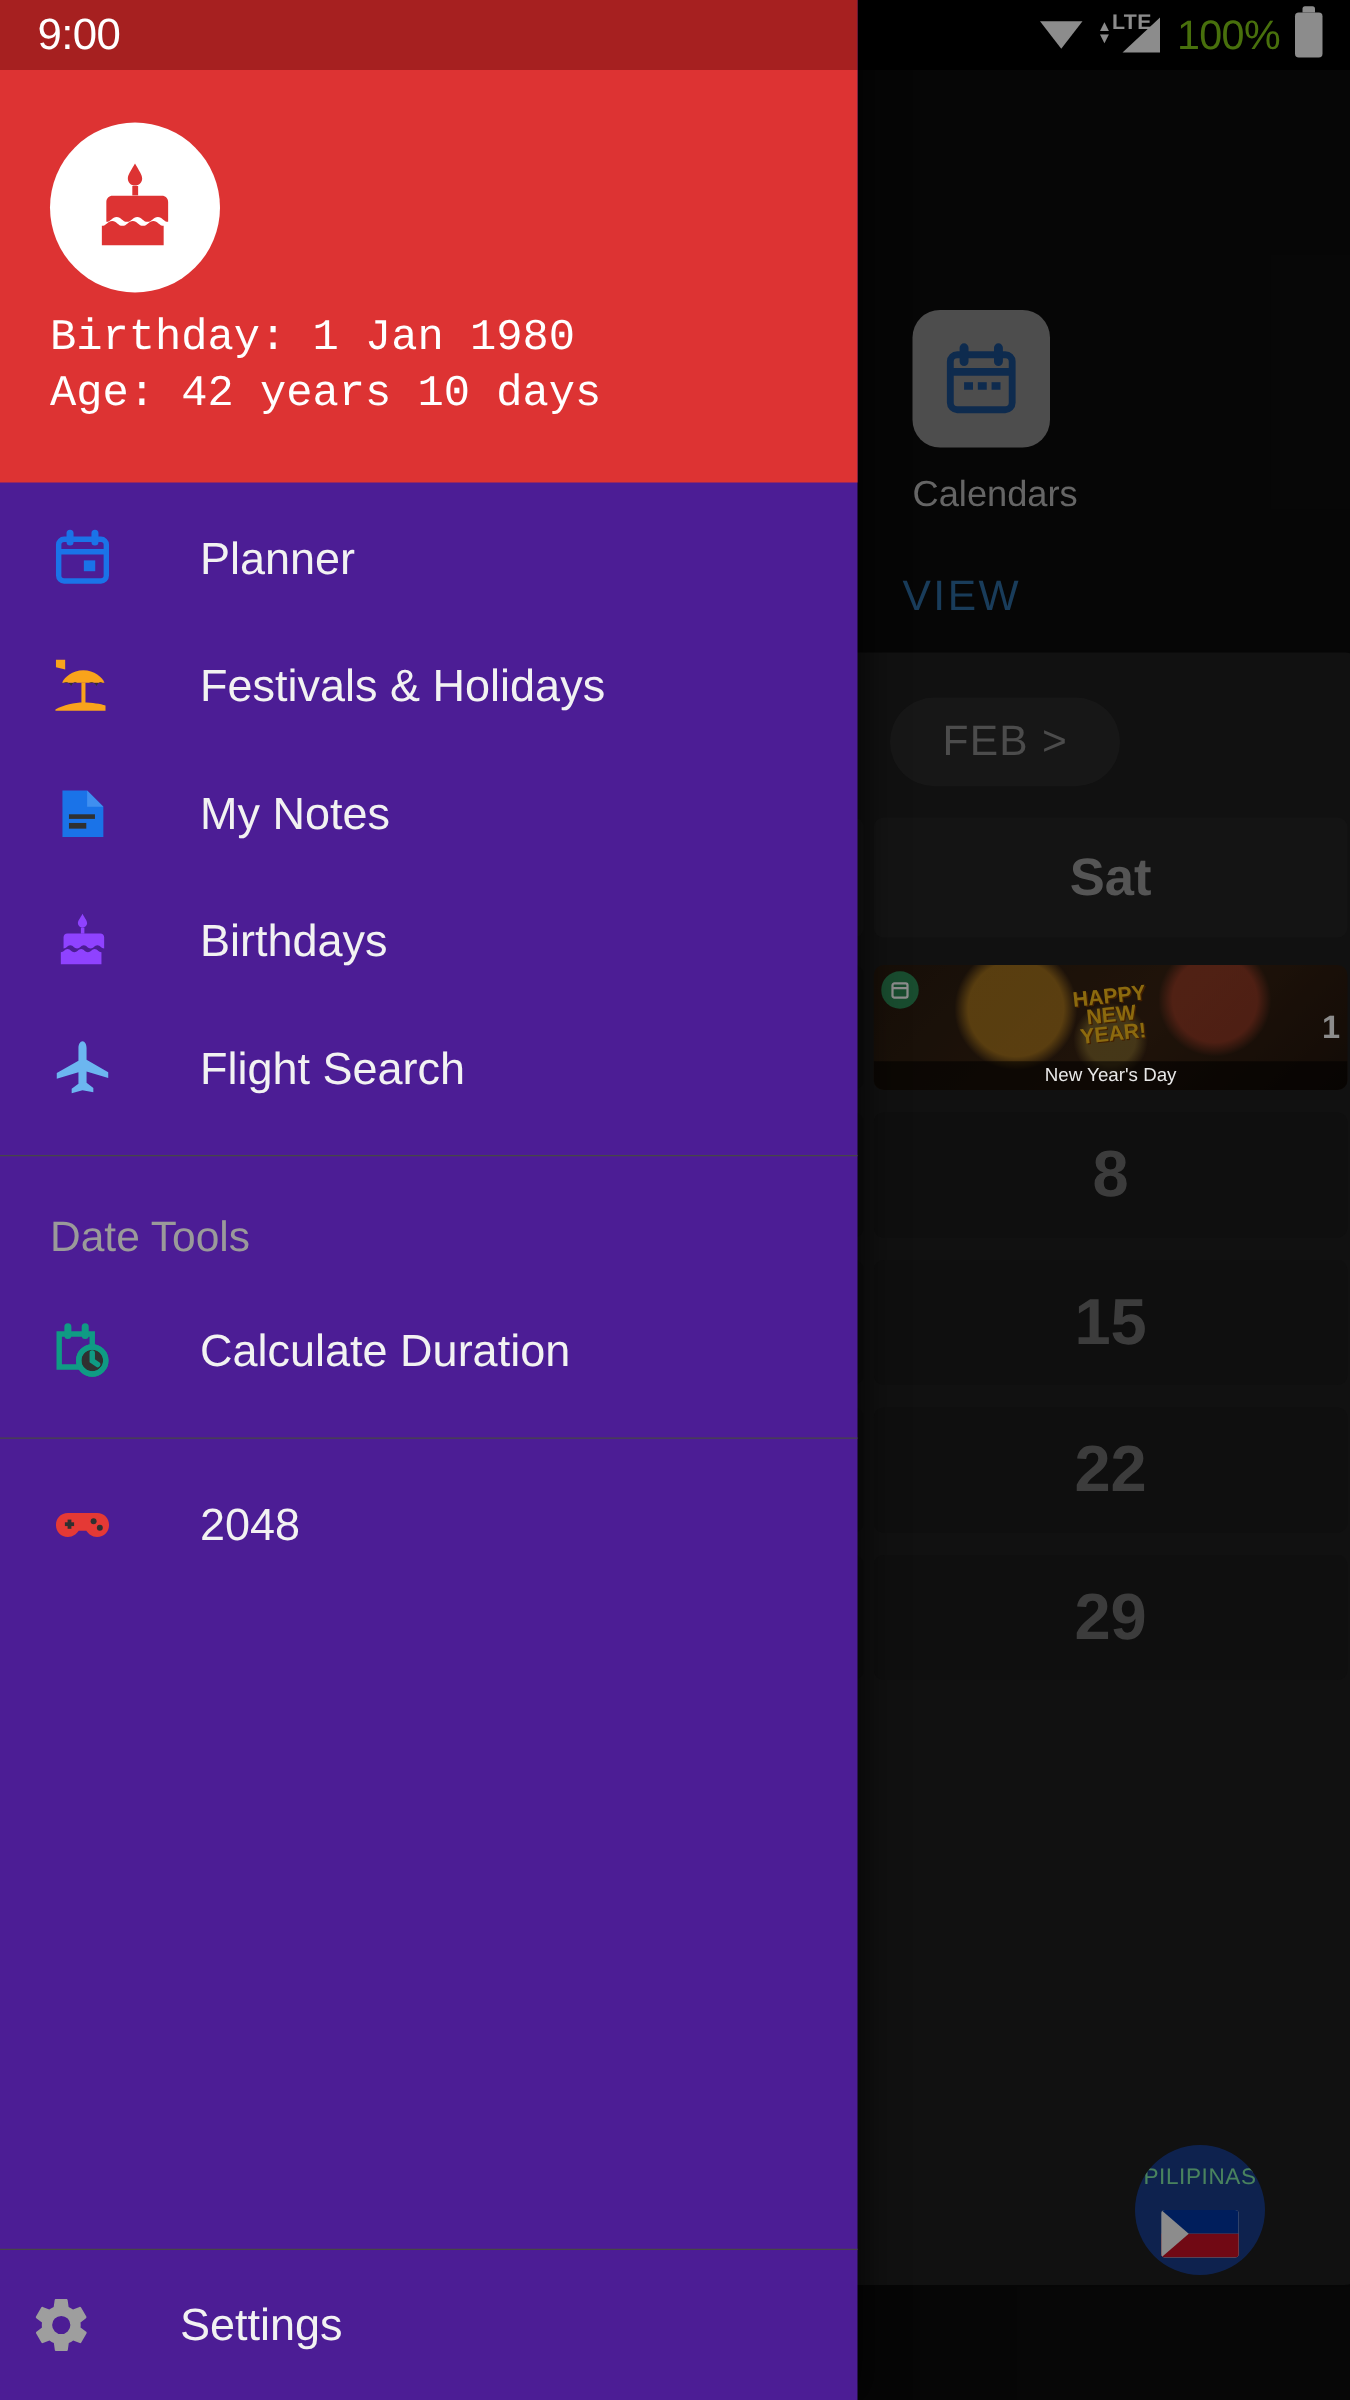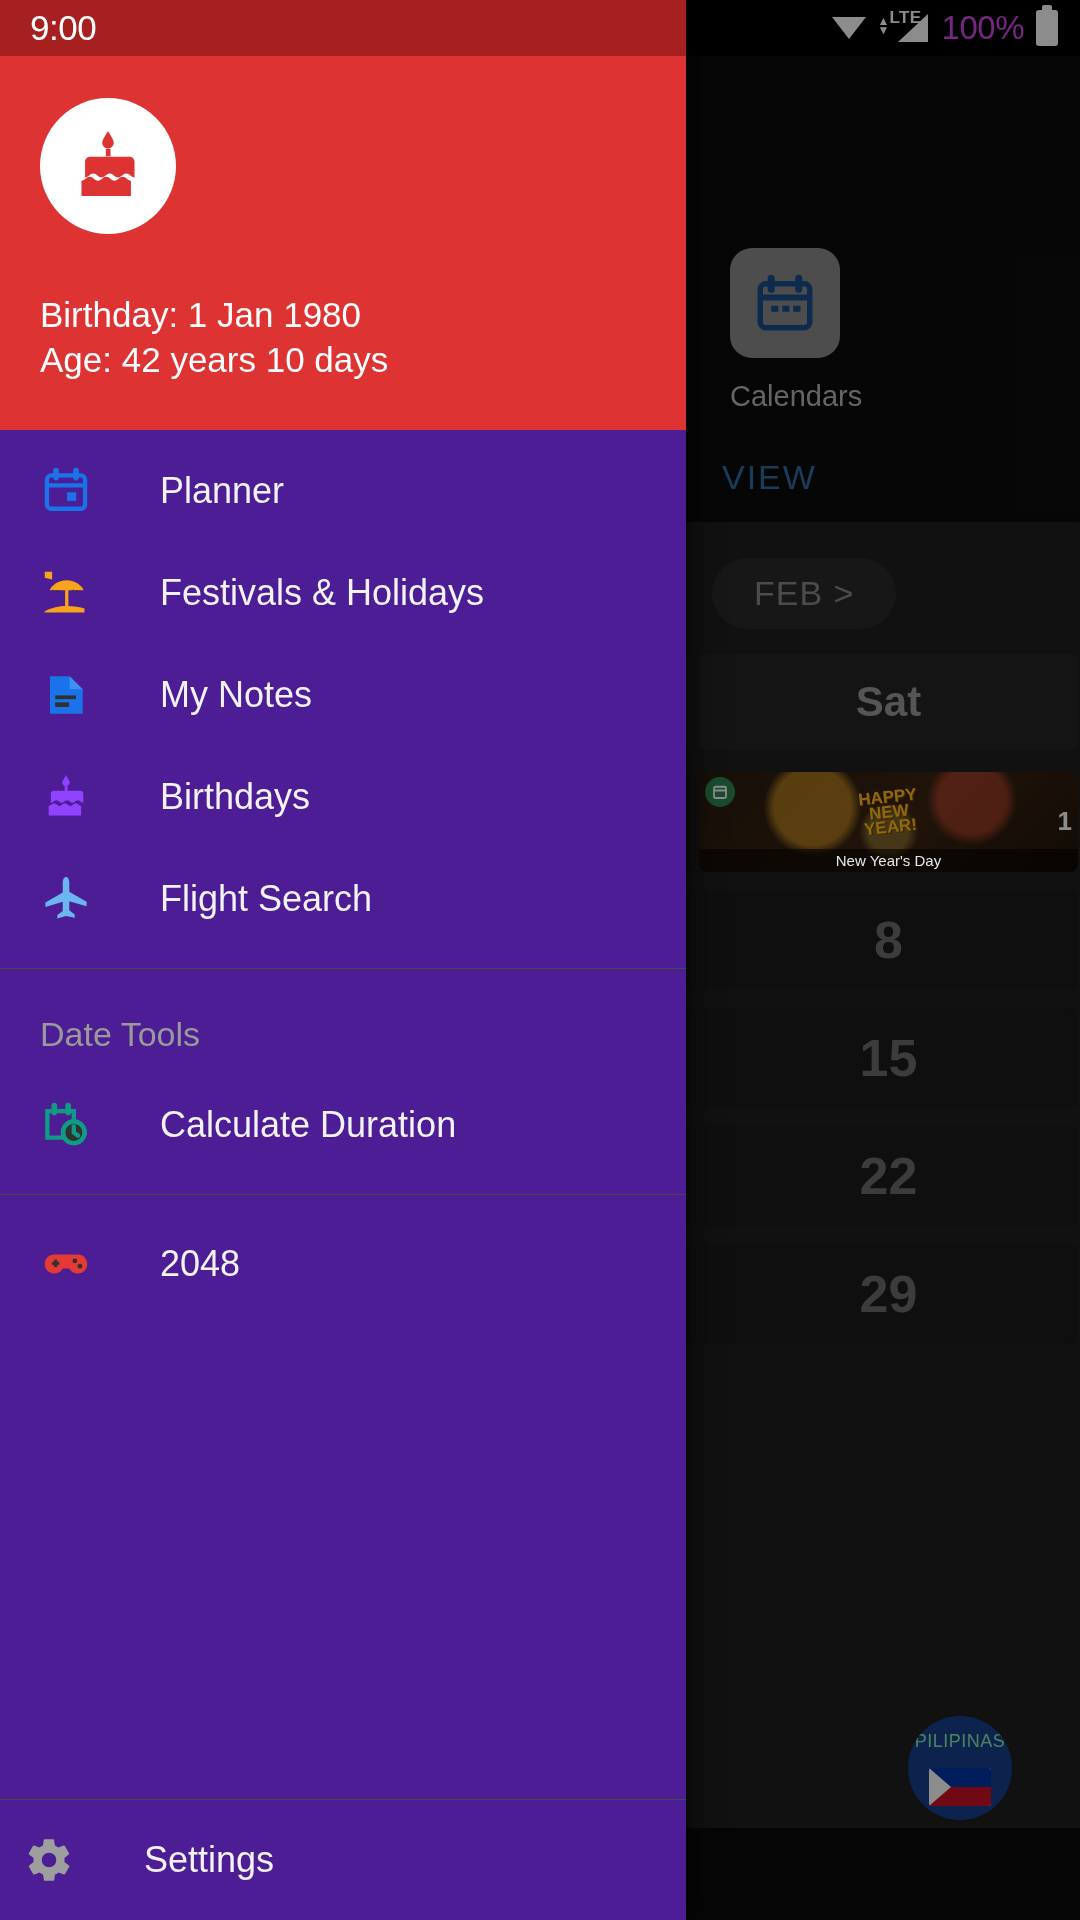--- a/index.html
+++ b/index.html
@@ -26,21 +26,21 @@
   .wifi-ico::after{
     content:""; position:absolute; left:0; top:2px;
     width:0;height:0;border-left:17px solid transparent;border-right:17px solid transparent;
     border-top:22px solid #fff;
   }
   .lte-wrap { position:relative; width:52px; height:34px; }
   .lte-txt { position:absolute; top:-3px; left:12px; font-size:17px; color:#fff; font-weight:700; letter-spacing:.3px;}
   .sig-tri { position:absolute; right:2px; bottom:3px; width:0;height:0;
     border-left:30px solid transparent; border-bottom:28px solid #fff;}
   .sig-arrows{ position:absolute; left:0; top:6px; color:#fff; font-size:12px; line-height:9px;}
-  .pct { color:#d946ef; font-size:33px; letter-spacing:-.5px; }
+  .pct { color:#84cc16; font-size:33px; letter-spacing:-.5px; }
   .batt { width:22px;height:36px;background:#fff;border-radius:3px; position:relative; }
   .batt::before{content:"";position:absolute;top:-5px;left:6px;width:10px;height:5px;background:#fff;border-radius:2px 2px 0 0;}
 
   .bg-content { position:absolute; top:56px; left:0; width:1080px; bottom:0; }
 
   .cal-app-icon-wrap {
     position:absolute; left:730px; top:192px;
     width:110px; text-align:center;
   }
   .cal-app-icon {
@@ -125,22 +125,23 @@
     display:flex; flex-direction:column;
     box-shadow:6px 0 26px rgba(0,0,0,.6);
   }
   .drawer-statusbar {
     height:56px; background:#a62020;
     display:flex; align-items:center; padding-left:30px;
   }
   .clock { color:#fff; font-size:35px; letter-spacing:-.5px; }
 
   .drawer-header {
-    background:#dd3333; height:374px; padding:42px 40px 0 40px;
+    background:#dd3333; height:330px; padding:42px 40px 0 40px;
     position:relative;
+    font-family:Liberation Mono, monospace;
   }
   .avatar {
     width:136px;height:136px;border-radius:50%;background:#fff;
     display:flex;align-items:center;justify-content:center;
   }
   .header-lines { position:absolute; left:40px; bottom:48px; }
   .header-lines div { color:#fff; font-size:35px; line-height:45px; }
 
   .menu { flex:0 0 auto; padding-top:10px; }
   .menu-item {

